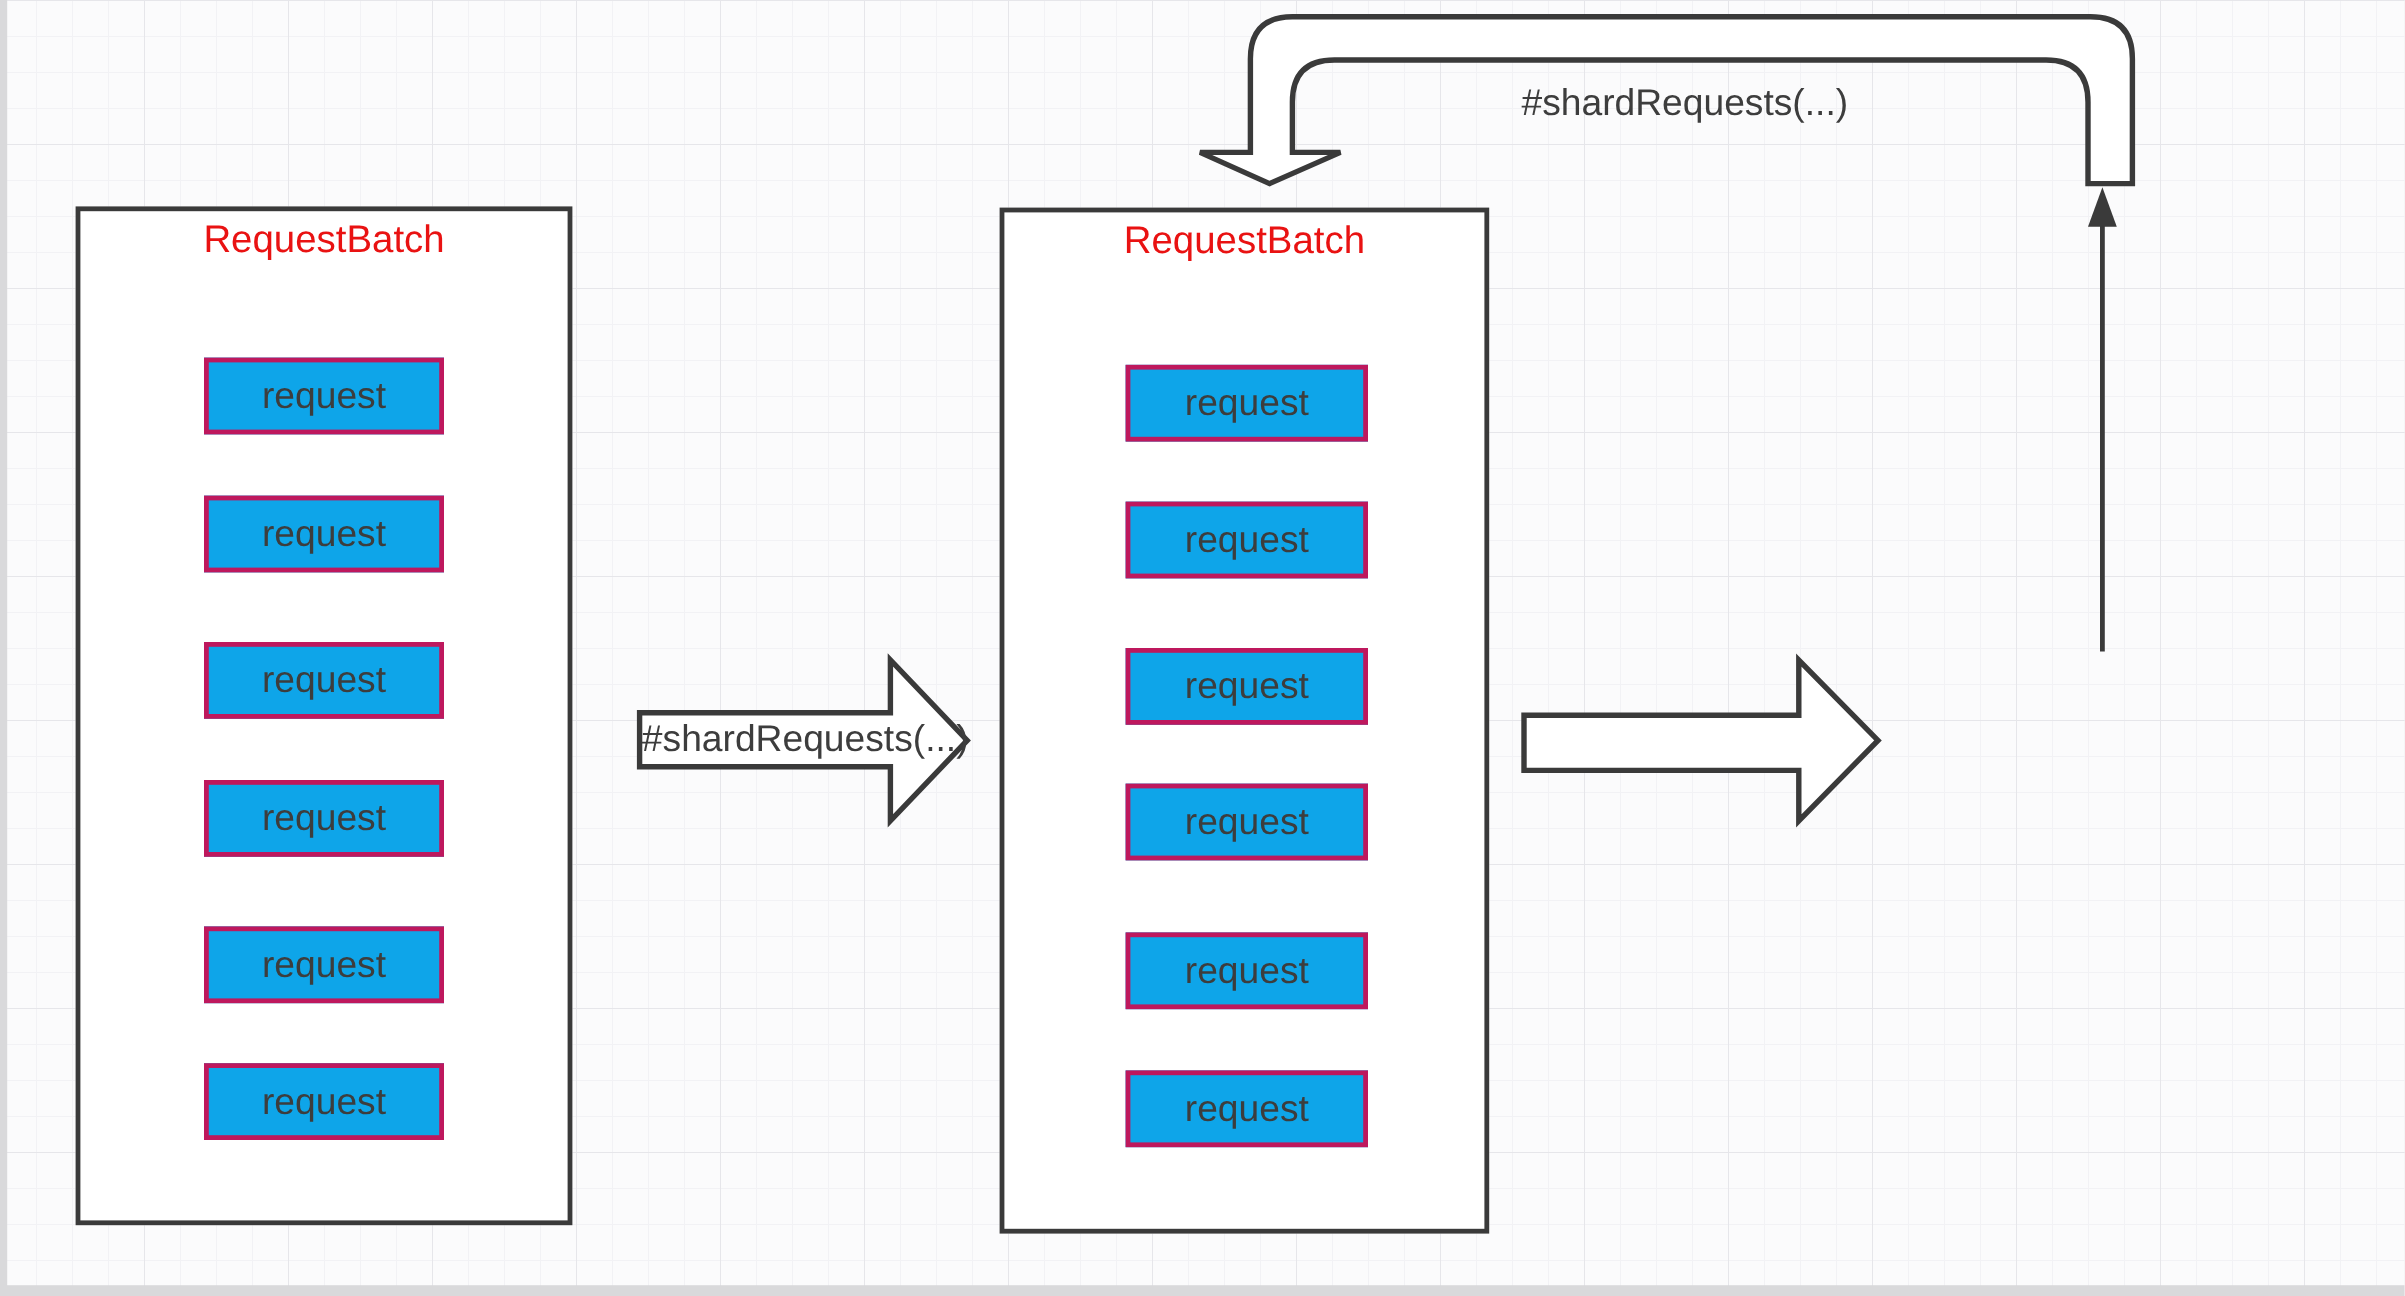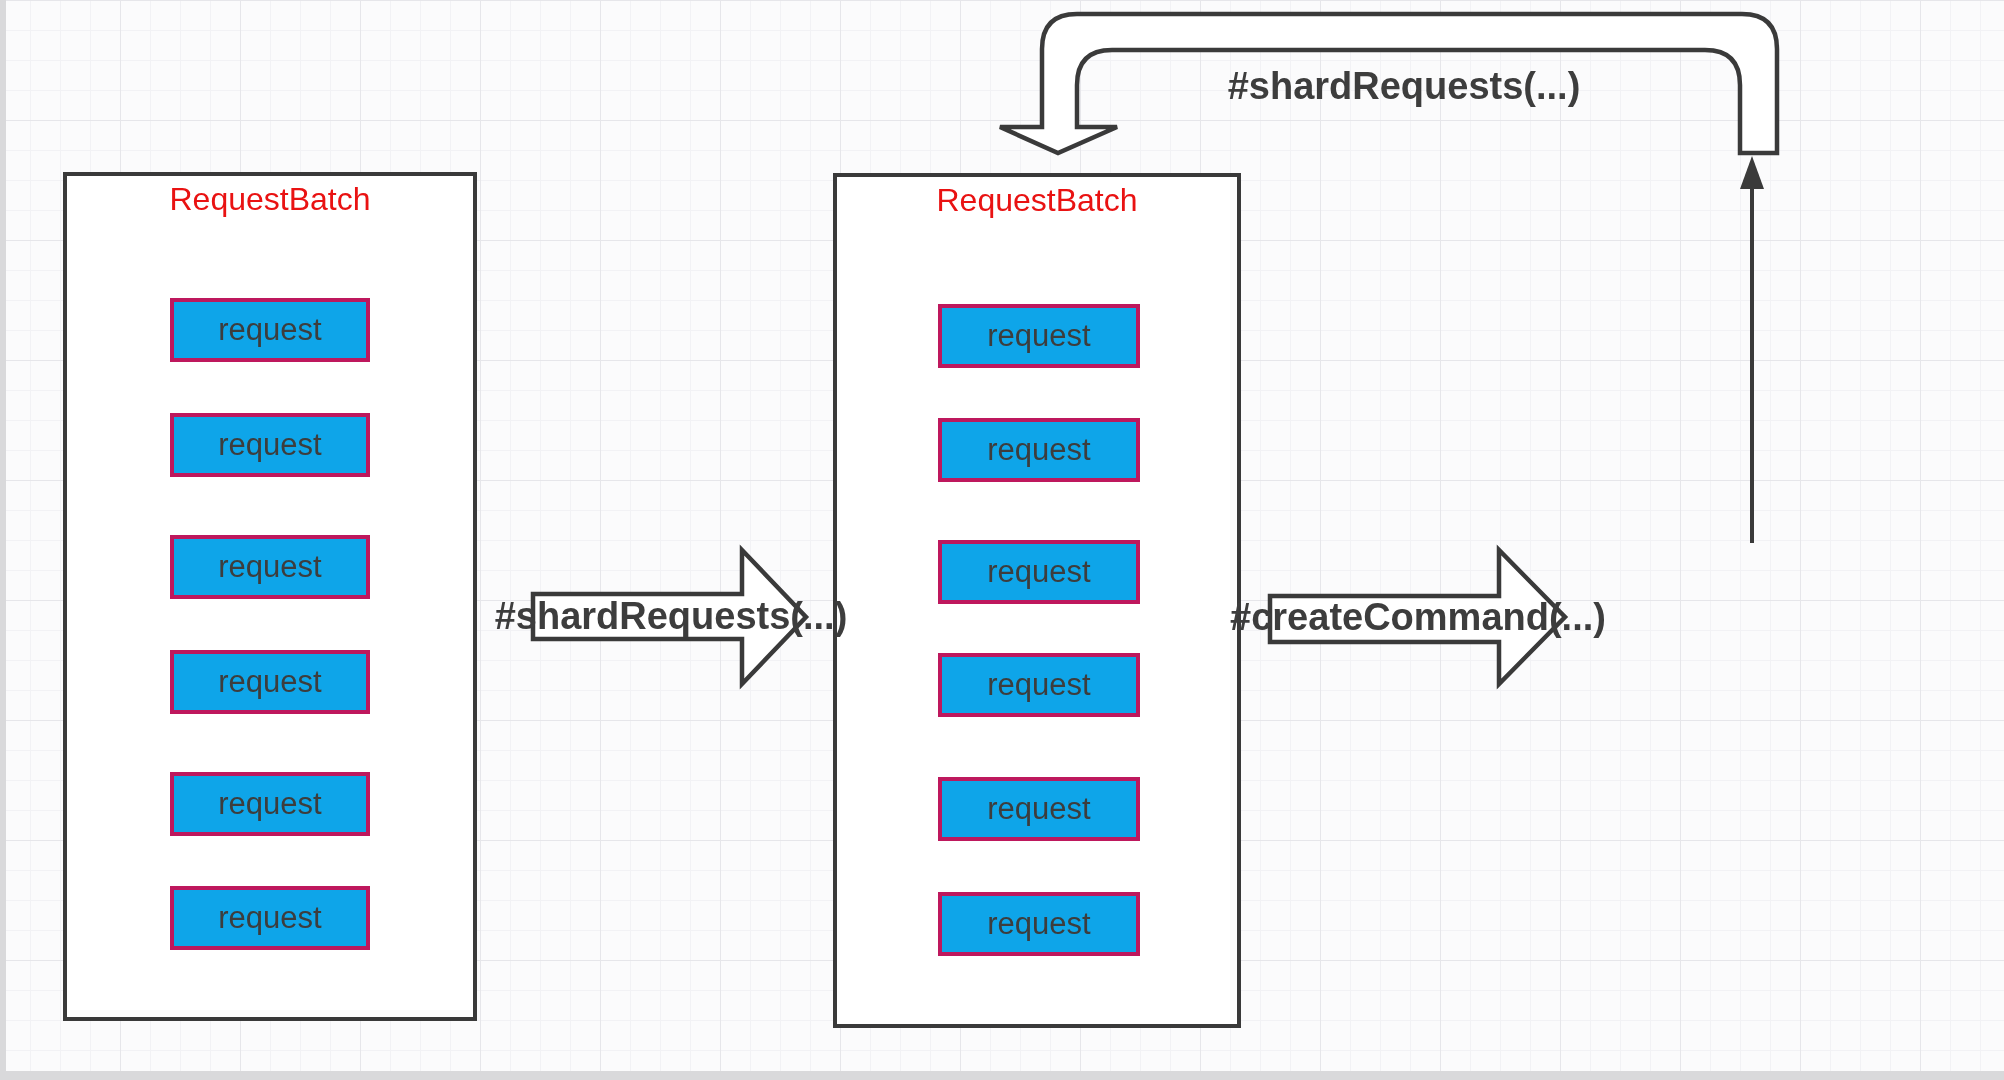--- a/index.html
+++ b/index.html
@@ -109,24 +109,23 @@
   }
   .wire {
     fill: none;
     stroke: #3a3a3a;
     stroke-width: 4px;
   }
   .wire-head { fill: #3a3a3a; stroke: none; }
   .flow-label {
     position: absolute;
     transform: translate(-50%, -50%);
-    font-size: 38px;
+    font-size: 31px;
     color: #3d3d3d;
     white-space: nowrap;
-    font-weight: bold;
   }
 </style>
 </head>
 <body>
 
 <div id="canvas">
 
   <svg class="overlay" viewBox="0 0 2004 1080">
 
     <path class="shape" d="M 1042,127
@@ -169,18 +168,17 @@
     <div class="request-box r1">request</div>
     <div class="request-box r2">request</div>
     <div class="request-box r3">request</div>
     <div class="request-box r4">request</div>
     <div class="request-box r5">request</div>
     <div class="request-box r6">request</div>
   </div>
 
 
   <div class="flow-label" style="left: 671px; top: 616px;">#shardRequests(...)</div>
-  <div class="flow-label" style="left: 1418px; top: 617px;">#createCommand(...)</div>
   <div class="flow-label" style="left: 1404px; top: 86px;">#shardRequests(...)</div>
 
   <div class="edge-strip-left"></div>
   <div class="edge-strip-bottom"></div>
 </div>
 
 </body></html>

